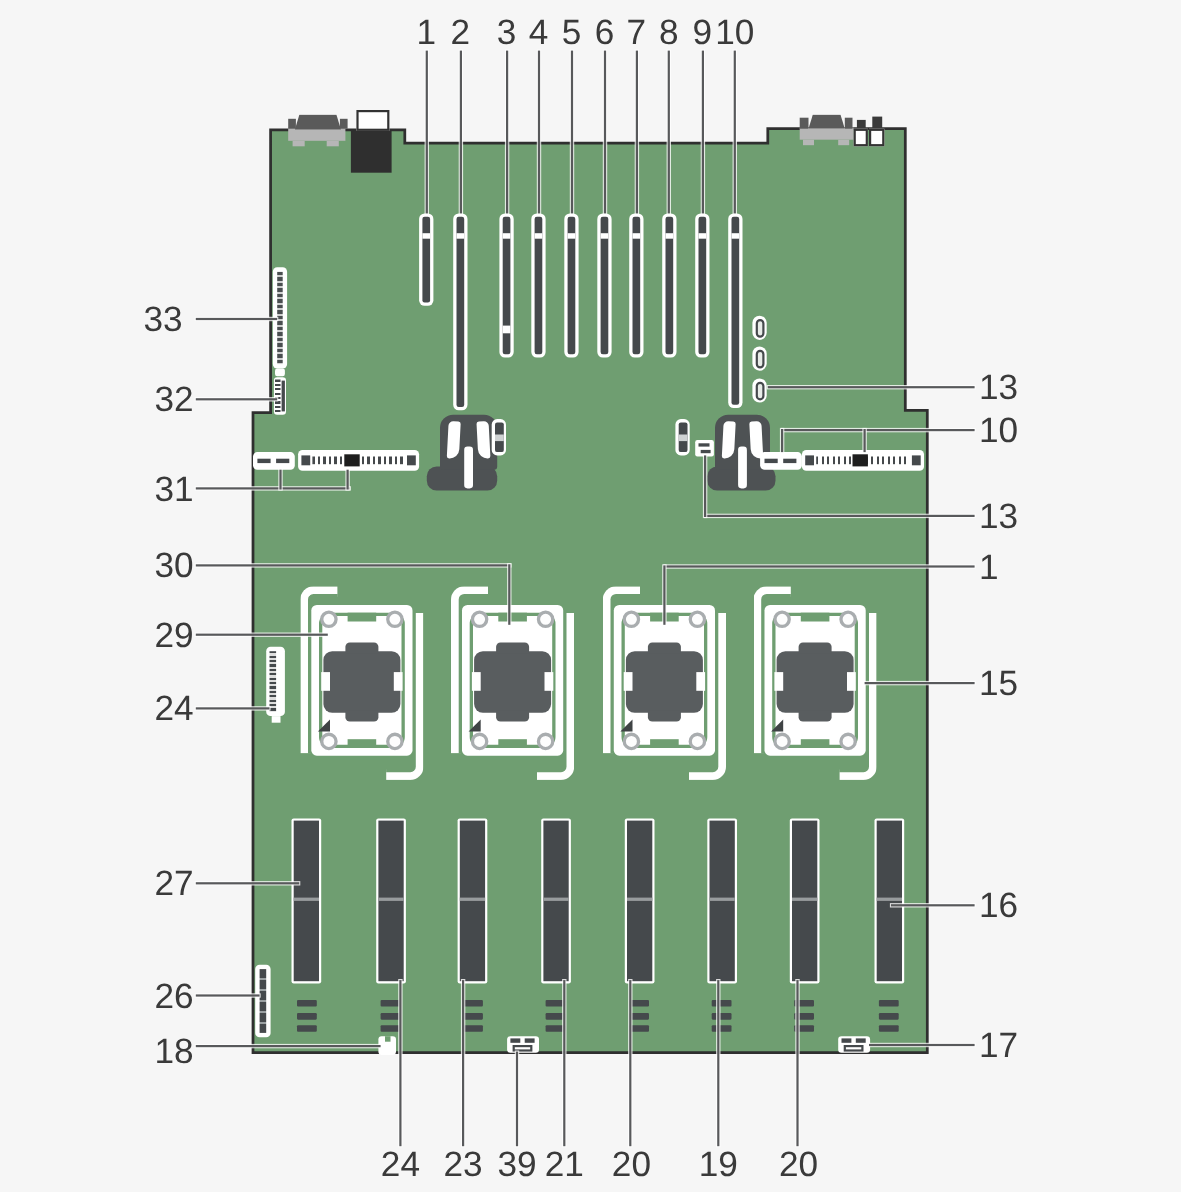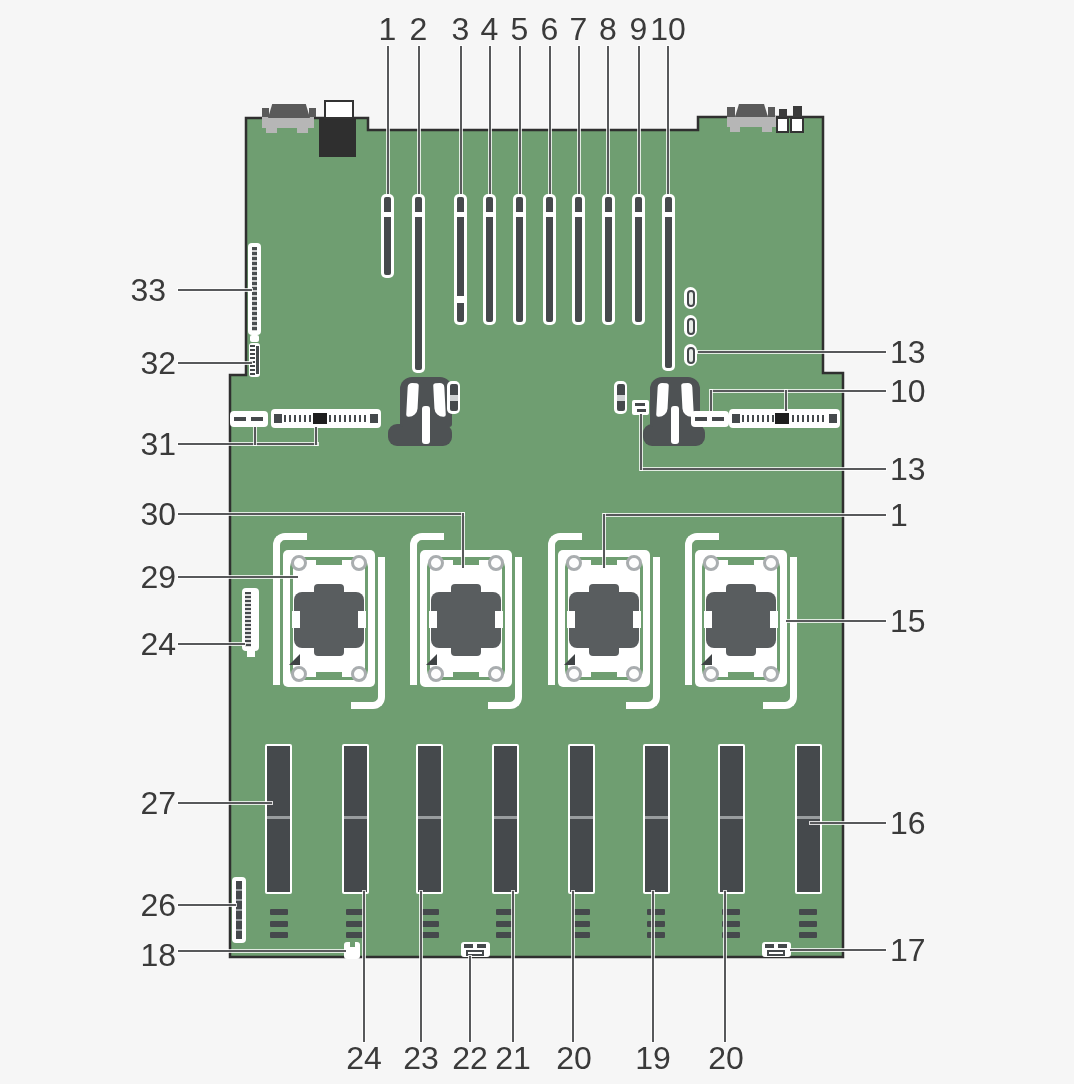--- a/index.html
+++ b/index.html
@@ -336,21 +336,21 @@
       <div class="callout" style="left: 890px; top: 621px; transform: translateY(-50%);">15</div>
       <div class="lead" style="left: 786px; top: 620px; width: 100px; height: 2px;"></div>
       <div class="callout" style="left: 890px; top: 823px; transform: translateY(-50%);">16</div>
       <div class="lead" style="left: 810px; top: 822px; width: 76px; height: 2px;"></div>
       <div class="callout" style="left: 890px; top: 950px; transform: translateY(-50%);">17</div>
       <div class="lead" style="left: 790px; top: 949px; width: 96px; height: 2px;"></div>
       <div class="callout" style="left: 364px; top: 1058px; transform: translate(-50%, -50%);">24</div>
       <div class="lead" style="left: 363px; top: 891px; width: 2px; height: 151px;"></div>
       <div class="callout" style="left: 421px; top: 1058px; transform: translate(-50%, -50%);">23</div>
       <div class="lead" style="left: 420px; top: 891px; width: 2px; height: 151px;"></div>
-      <div class="callout" style="left: 470px; top: 1058px; transform: translate(-50%, -50%);">22</div>
+      <div class="callout" style="left: 470px; top: 1058px; transform: translate(-50%, -50%);">39</div>
       <div class="lead" style="left: 469px; top: 956px; width: 2px; height: 86px;"></div>
       <div class="callout" style="left: 513px; top: 1058px; transform: translate(-50%, -50%);">21</div>
       <div class="lead" style="left: 512px; top: 891px; width: 2px; height: 151px;"></div>
       <div class="callout" style="left: 574px; top: 1058px; transform: translate(-50%, -50%);">20</div>
       <div class="lead" style="left: 572px; top: 891px; width: 2px; height: 151px;"></div>
       <div class="callout" style="left: 653px; top: 1058px; transform: translate(-50%, -50%);">19</div>
       <div class="lead" style="left: 652px; top: 891px; width: 2px; height: 151px;"></div>
       <div class="callout" style="left: 726px; top: 1058px; transform: translate(-50%, -50%);">20</div>
       <div class="lead" style="left: 724px; top: 891px; width: 2px; height: 151px;"></div>
     </div>

